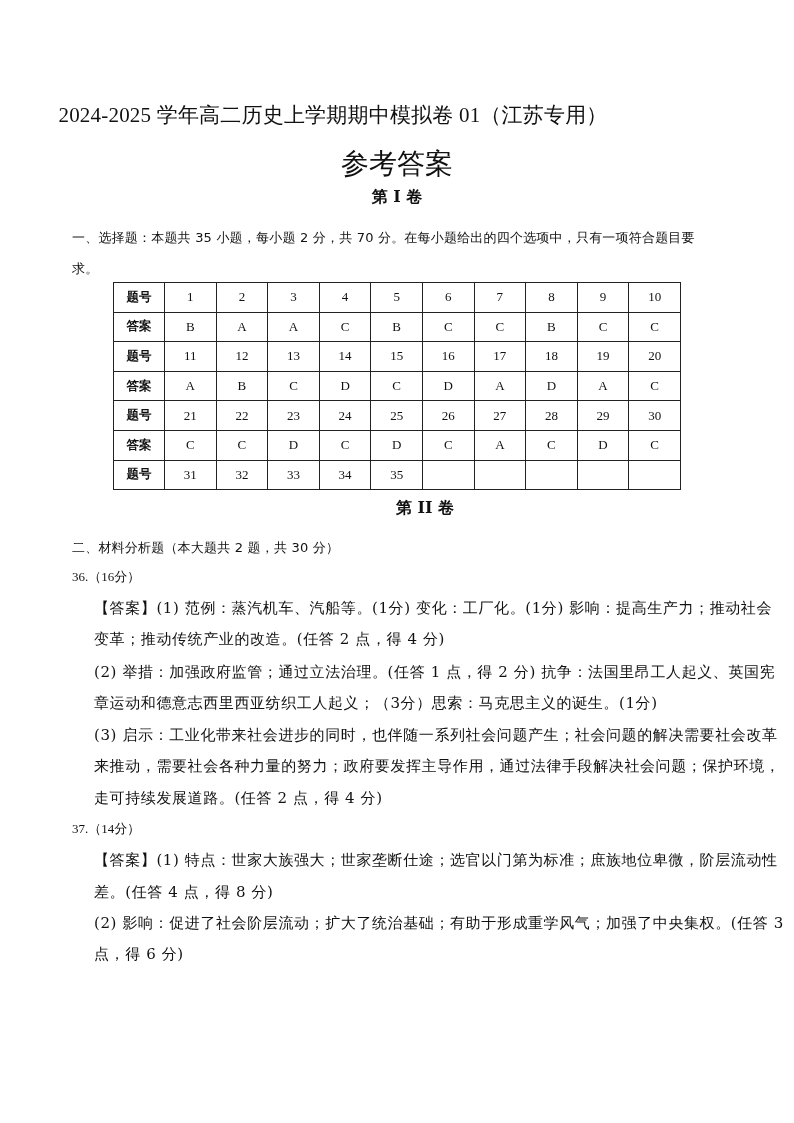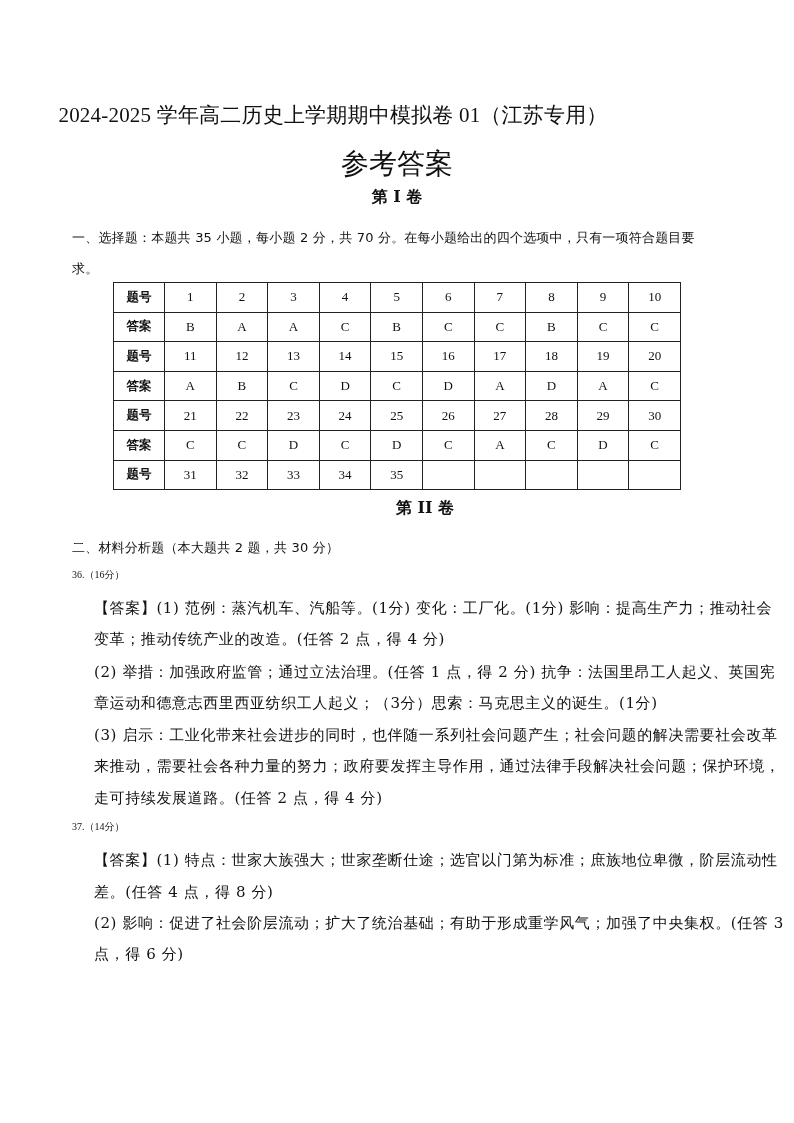--- a/index.html
+++ b/index.html
@@ -39,21 +39,21 @@
     font-family: "Liberation Serif", "DejaVu Serif", serif;
     font-size: 13px;
   }
   table.answers td.head {
     font-family: "DejaVu Sans", "Liberation Sans", sans-serif;
     font-weight: bold; font-size: 12.5px;
   }
   table.answers col.c0 { width: 51px; }
   .section2 { left: 72px; top: 539px; }
   .q-label {
-    position: absolute; left: 72px; font-size: 10px; white-space: nowrap;
+    position: absolute; left: 72px; font-size: 13px; white-space: nowrap;
     font-family: "Liberation Serif", "DejaVu Serif", serif;
   }
   .ans {
     position: absolute; font-size: 15px; white-space: nowrap;
     font-family: "DejaVu Serif", "Liberation Serif", serif;
     letter-spacing: 0.6px;
   }
   .ind { left: 94px; }
   .ind2 { left: 94px; }
 </style>

